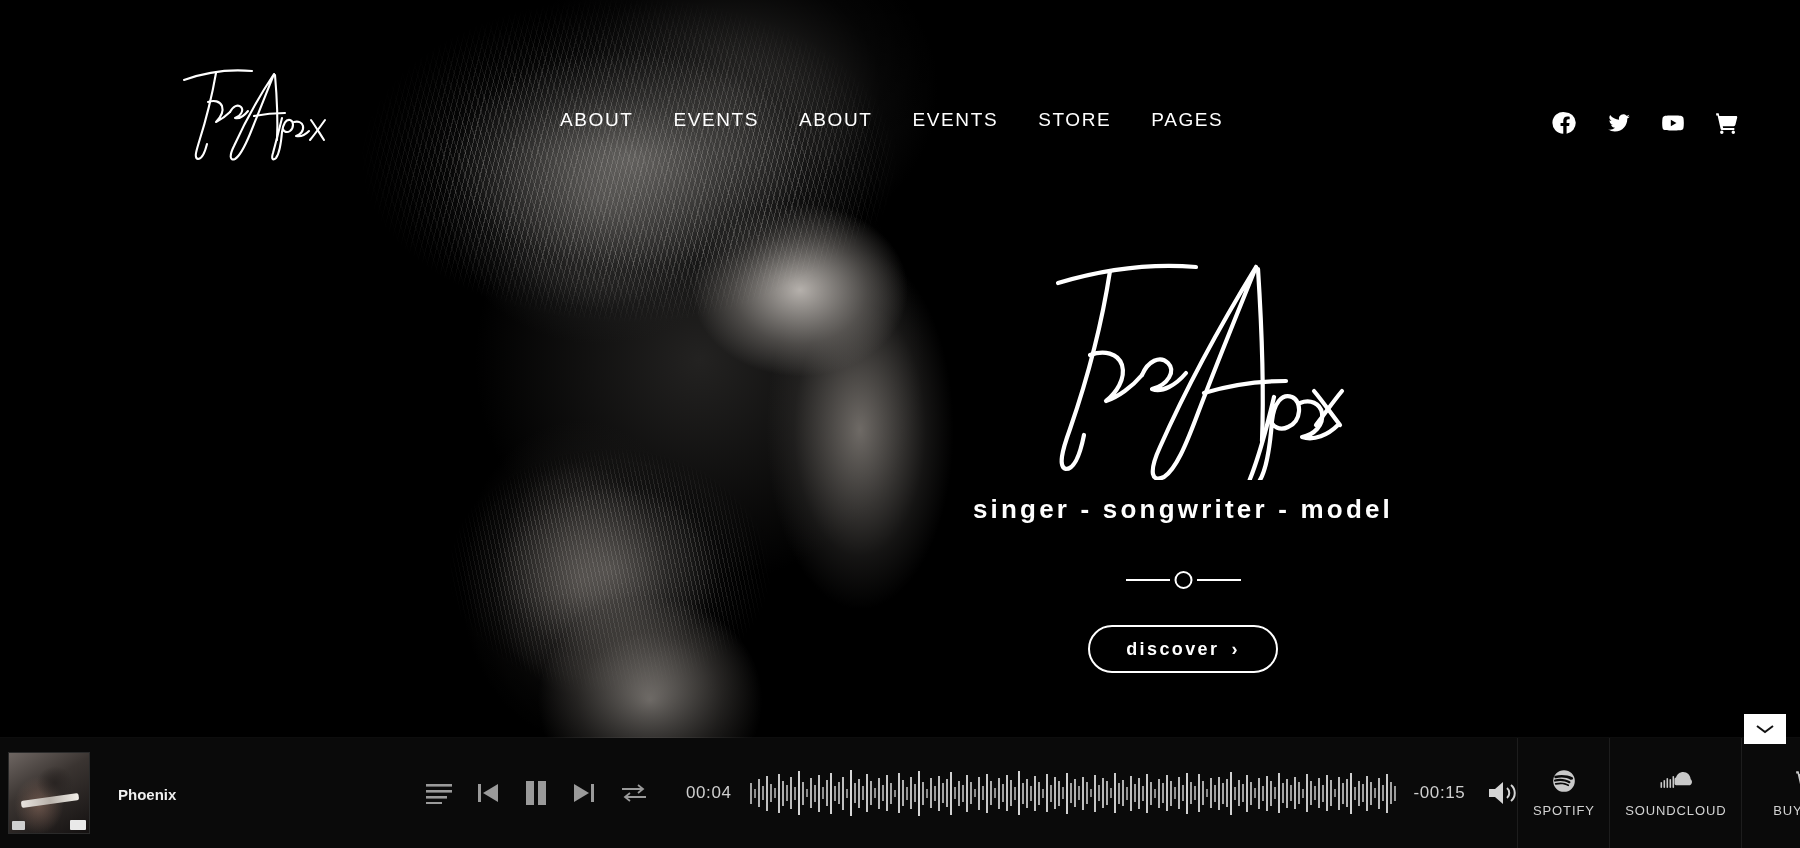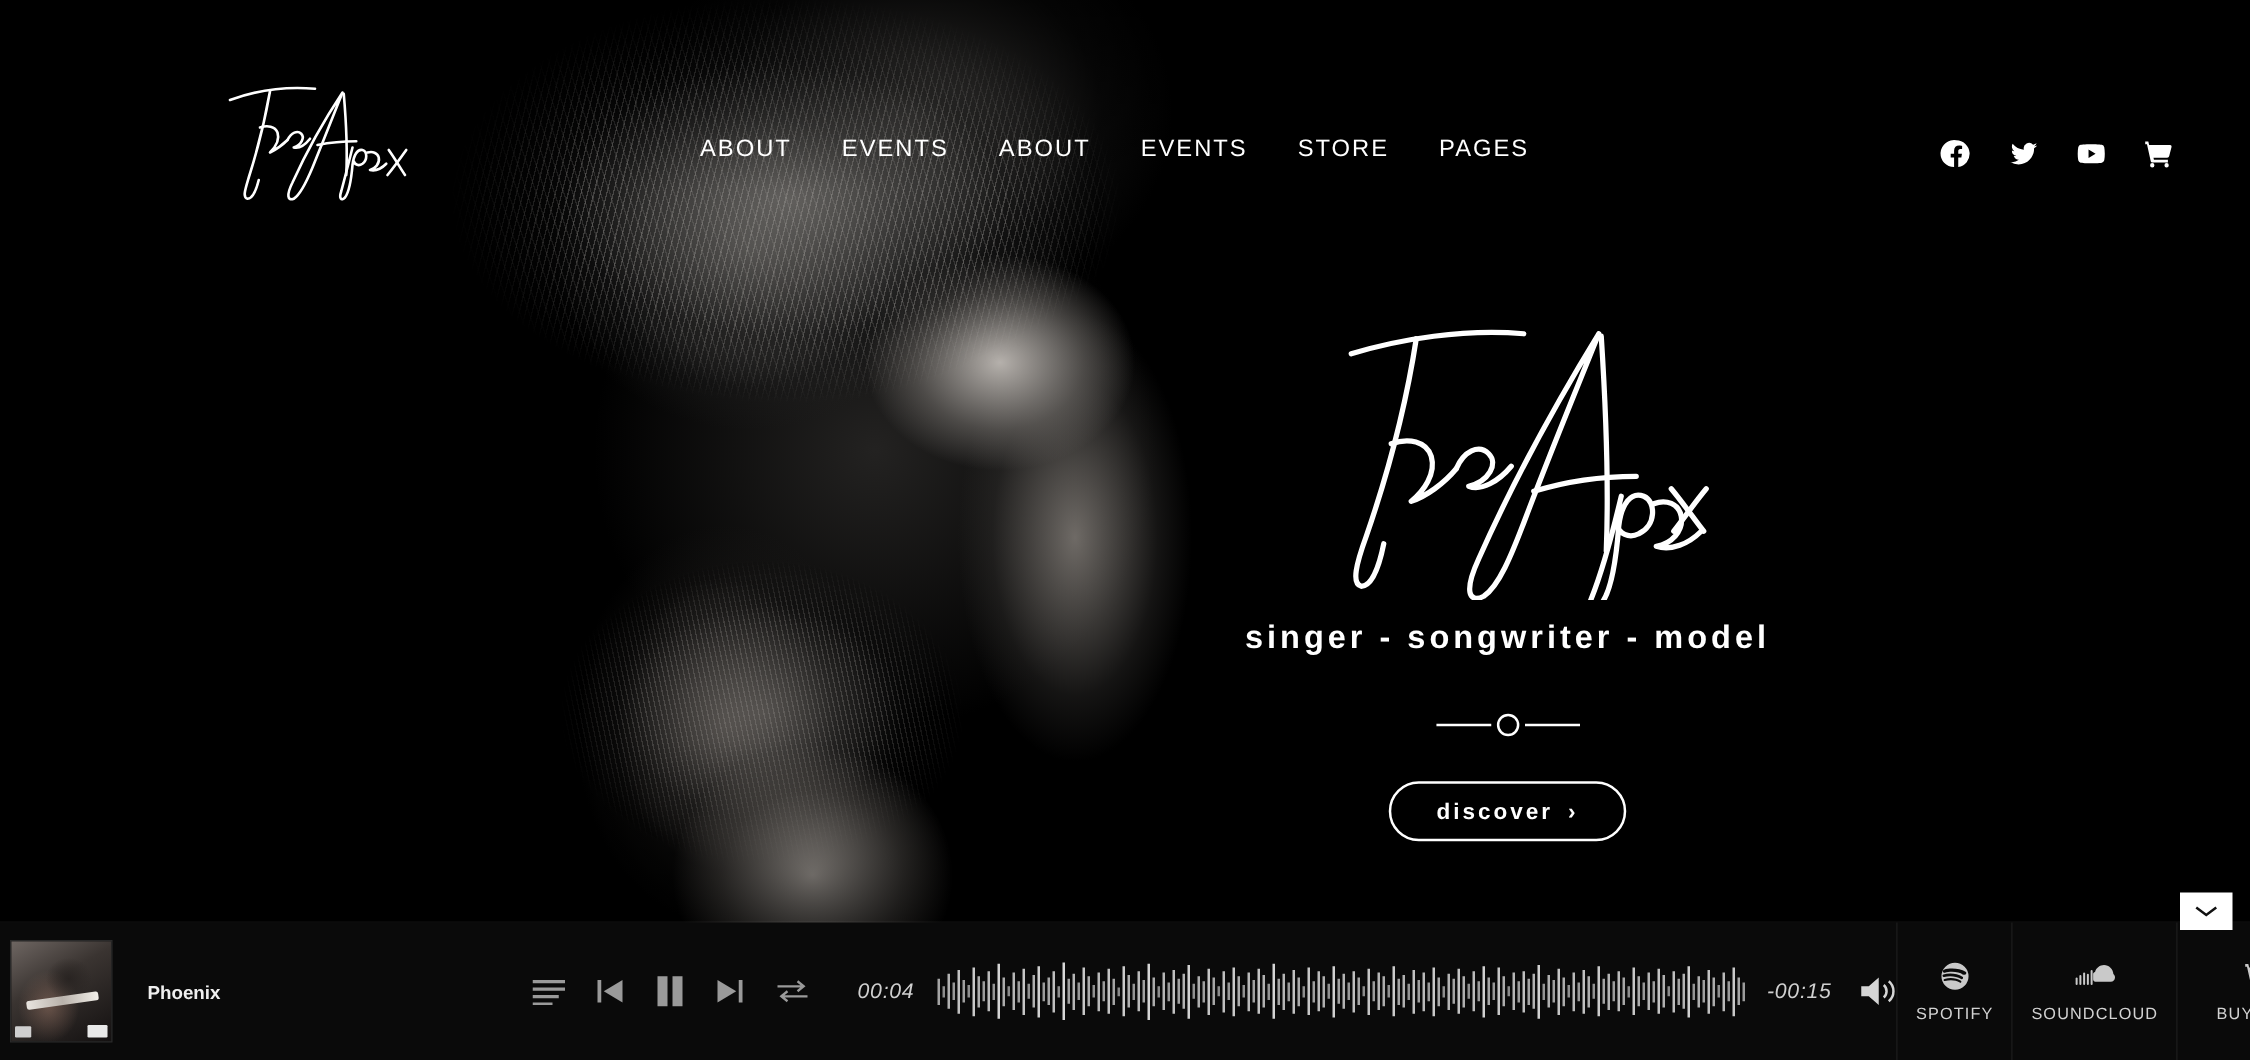--- a/index.html
+++ b/index.html
@@ -61,21 +61,21 @@
   }
   .nav a{
     color:#fff; text-decoration:none; font-size:19px; font-weight:400;
     letter-spacing:1.6px; white-space:nowrap; line-height:1;
   }
 
   .socials{ position:absolute; right:60px; top:110px; display:flex; gap:28px; align-items:center; }
   .socials .ic{ width:26px; height:26px; display:block; fill:#fff; cursor:pointer; }
 
   
-  .hero{ position:absolute; left:926px; top:245px; width:560px; z-index:15; text-align:center; }
+  .hero{ position:absolute; left:903px; top:245px; width:560px; z-index:15; text-align:center; }
   .hero-logo{ width:330px; height:235px; margin:0 auto; display:block; }
   .tagline{
     margin-top:14px; font-size:26px; font-weight:700; letter-spacing:3.2px; color:#fff;
     white-space:nowrap;
   }
   .divider{ margin:44px auto 0; width:115px; height:22px; display:block; }
   .discover{
     margin:34px auto 0; display:inline-flex; align-items:center; justify-content:center;
     gap:12px; padding:0 36px; height:48px; border:2px solid #fff; border-radius:26px;
     background:transparent; color:#fff; font-size:18px; font-weight:600; letter-spacing:2.4px;
@@ -119,21 +119,21 @@
 
   .track{ margin-left:28px; flex:0 0 auto; width:270px; }
   .t-title{ font-size:24px; font-weight:700; letter-spacing:0.2px; color:#fff; line-height:1.15; }
   .t-sub{ font-size:15px; font-weight:700; color:#efefef; margin-top:3px; line-height:1.15; }
   .t-by{ font-size:21px; font-weight:700; color:#fff; margin-top:3px; line-height:1.2; }
 
   .controls{ display:flex; align-items:center; gap:24px; margin-left:38px; flex:0 0 auto; }
   .cbtn{ background:none; border:0; padding:0; cursor:pointer; display:flex; align-items:center; justify-content:center; }
   .cbtn svg{ display:block; fill:#9a9a9a; }
 
-  .time{ font-size:17px; color:#cfcfcf; letter-spacing:0.6px; flex:0 0 auto; white-space:nowrap;font-style:italic; }
+  .time{ font-size:17px; color:#cfcfcf; letter-spacing:0.6px; flex:0 0 auto; white-space:nowrap; }
   .time.left{ margin-left:38px; }
   .time.right{ margin-left:16px; }
 
   .wave{ flex:0 0 auto; margin-left:18px; width:648px; height:52px; display:flex; align-items:center; gap:2px; cursor:pointer; }
   .wave i{ display:block; width:2px; background:#d8d8d8; }
 
   .vol{ margin-left:22px; flex:0 0 auto; cursor:pointer; }
   .vol svg{ display:block; fill:#d5d5d5; }
 
   .services{ margin-left:auto; display:flex; height:110px; flex:0 0 auto; }

